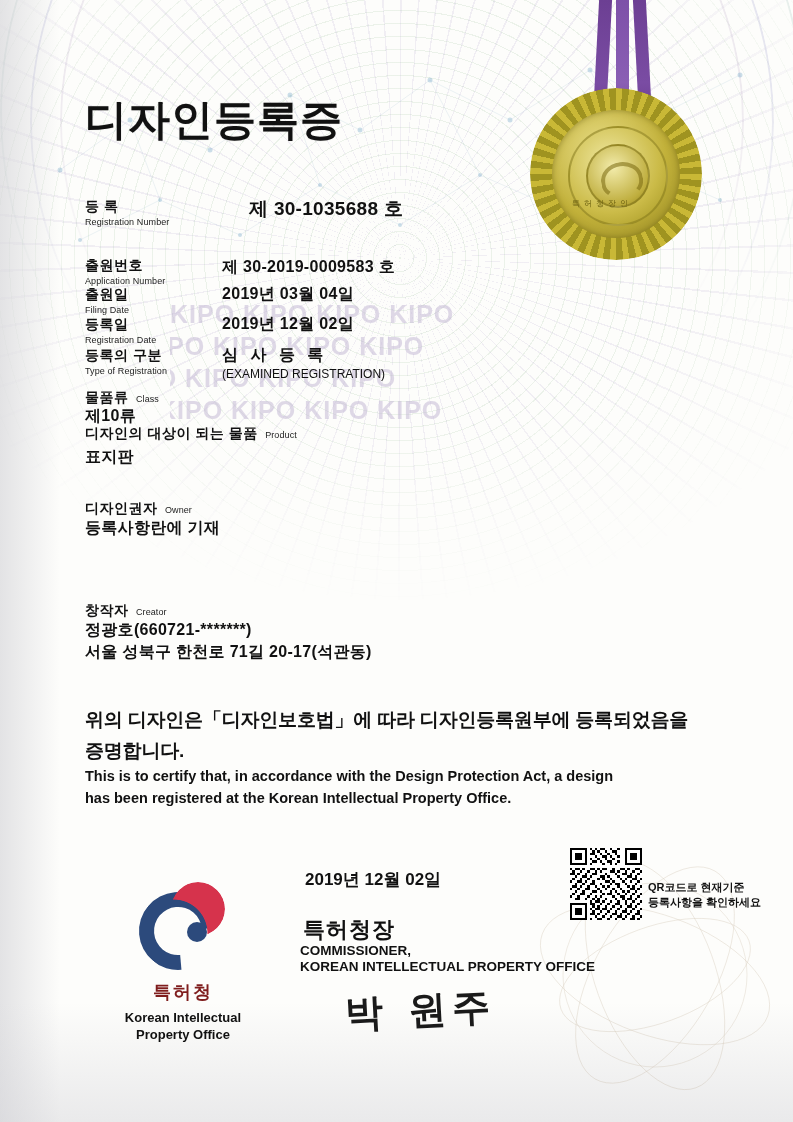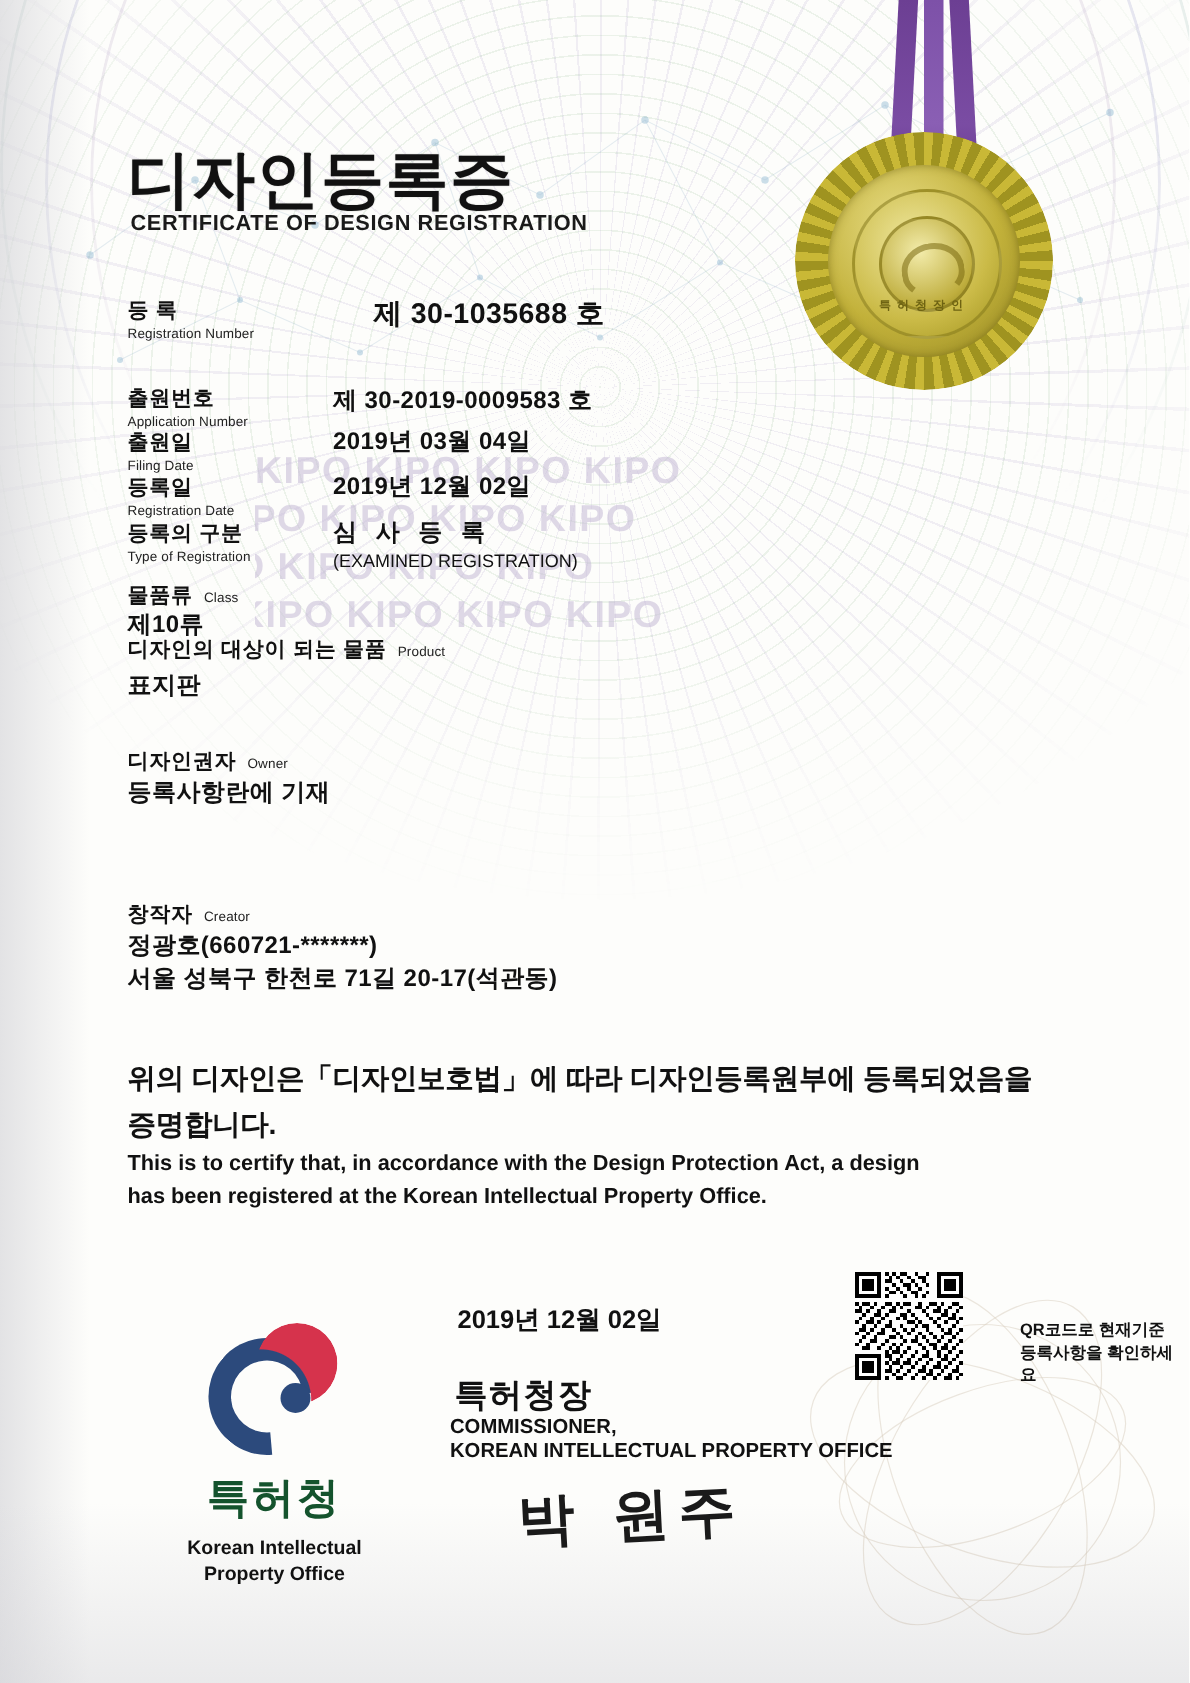--- a/index.html
+++ b/index.html
@@ -159,25 +159,25 @@
     width: 34px; height: 28px;
     border-radius: 50% 50% 45% 45%;
     border: 4px solid rgba(120,105,15,0.55);
     border-bottom-color: transparent;
     transform: rotate(-8deg);
   }
   .seal .seal-text {
     position: absolute;
     left: 42px; top: 110px;
     width: 88px;
-    text-align: center;
+    text-align: left;
     font-size: 8px;
     letter-spacing: 4px;
     color: #6e6312;
-    font-weight: bold;
+    font-weight: normal;
   }
 
   
   .content { position: absolute; inset: 0; }
 
   .title-ko {
     position: absolute;
     left: 85px; top: 92px;
     font-size: 42px;
     font-weight: bold;
@@ -315,24 +315,24 @@
   }
   .logo-mark .dot {
     position: absolute;
     left: 52px; top: 42px;
     width: 20px; height: 20px;
     border-radius: 50%;
     background: #2c4a7c;
   }
   .logo-ko {
     margin-top: 8px;
-    font-size: 28px;
+    font-size: 18px;
     font-weight: bold;
     letter-spacing: 2px;
-    color: #14532d;
+    color: #7f1d1d;
   }
   .logo-en {
     margin-top: 5px;
     font-size: 13px;
     font-weight: bold;
     line-height: 17px;
     color: #111;
   }
 
   
@@ -342,21 +342,20 @@
     width: 72px; height: 72px;
   }
   .qr-box canvas, .qr-box .qr-img { display:block; }
   .qr-note {
     position: absolute;
     left: 648px; top: 880px;
     font-size: 11px;
     font-weight: bold;
     line-height: 15px;
     color: #111;
-    margin-left: 32px;
   }
   .qr-swirl {
     position: absolute;
     left: 520px; top: 840px;
     width: 270px; height: 270px;
     opacity: 0.35;
     pointer-events: none;
   }
 </style>
 </head>
@@ -428,21 +427,20 @@
     <div class="rays"></div>
     <div class="ring-outer"></div>
     <div class="ring-inner"></div>
     <div class="emblem"></div>
     <div class="seal-text">특허청장인</div>
   </div>
 
   <div class="content">
 
     <div class="title-ko">디자인등록증</div>
-    <div class="title-en">CERTIFICATE OF DESIGN REGISTRATION</div>
 
     <div class="field" style="left:85px; top:198px;">
       <div class="lbl-ko">등   록</div>
       <div class="lbl-en">Registration Number</div>
     </div>
     <div class="field" style="left:222px; top:196px;margin-left:27px;">
       <div class="val big">제 30-1035688 호</div>
     </div>
 
     <div class="field" style="left:85px; top:257px;">

